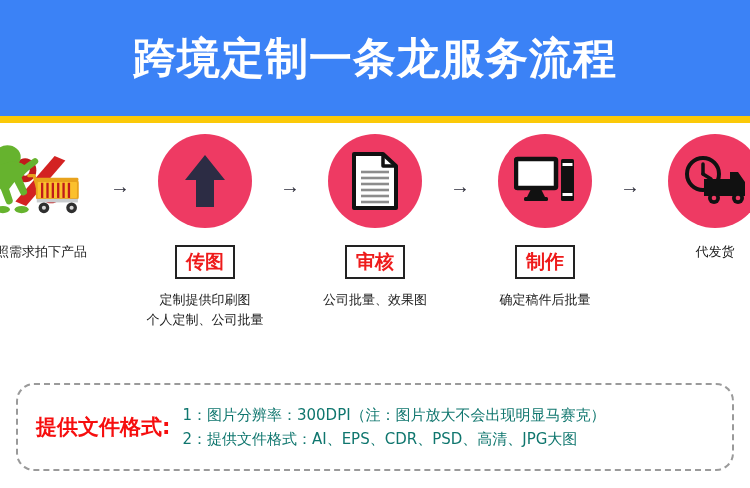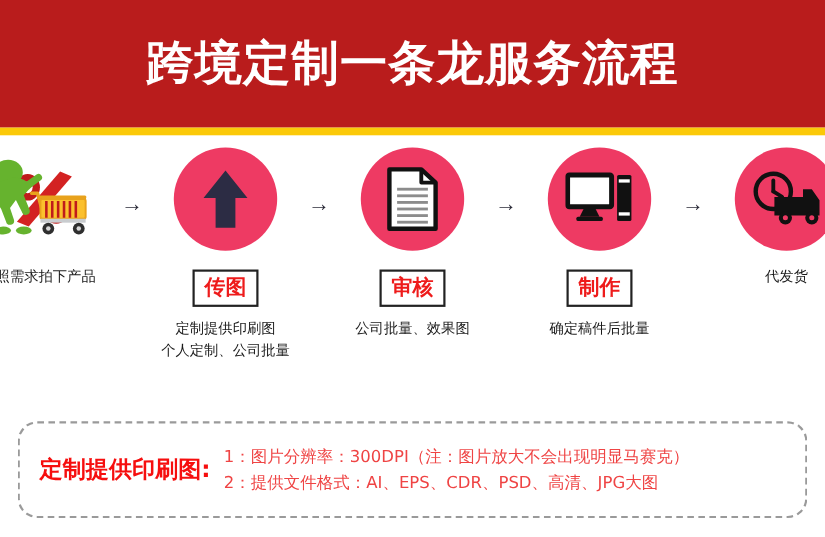--- a/index.html
+++ b/index.html
@@ -12,21 +12,21 @@
     background: #ffffff;
     font-family: "Liberation Sans", "DejaVu Sans", sans-serif;
     overflow: hidden;
     position: relative;
   }
 
   
   #header-banner {
     width: 750px;
     height: 116px;
-    background: #b91c1c;
+    background: #3b82f6;
     display: flex;
     align-items: center;
     justify-content: center;
     box-sizing: border-box;
   }
   #banner-title {
     color: #ffffff;
     font-size: 43px;
     font-weight: bold;
     letter-spacing: 1px;
@@ -137,21 +137,21 @@
     font-family: "DejaVu Sans", "Liberation Sans", sans-serif;
     margin-right: 12px;
   }
   #note-lines {
     display: flex;
     flex-direction: column;
     justify-content: center;
     gap: 5px;
   }
   .note-line {
-    color: #ef4444;
+    color: #0f766e;
     font-size: 15px;
     line-height: 1.25;
     white-space: nowrap;
     font-family: "DejaVu Sans", "Liberation Sans", sans-serif;
   }
 </style>
 </head>
 <body>
 
 <div id="header-banner">
@@ -287,18 +287,18 @@
       </div>
       <div class="step-desc">
         <span>代发货</span>
       </div>
     </div>
 
   </div>
 </div>
 
 <div id="note-box">
-  <div id="note-label">定制提供印刷图:</div>
+  <div id="note-label">提供文件格式:</div>
   <div id="note-lines">
     <div class="note-line">1：图片分辨率：300DPI（注：图片放大不会出现明显马赛克）</div>
     <div class="note-line">2：提供文件格式：AI、EPS、CDR、PSD、高清、JPG大图</div>
   </div>
 </div>
 
 </body></html>

